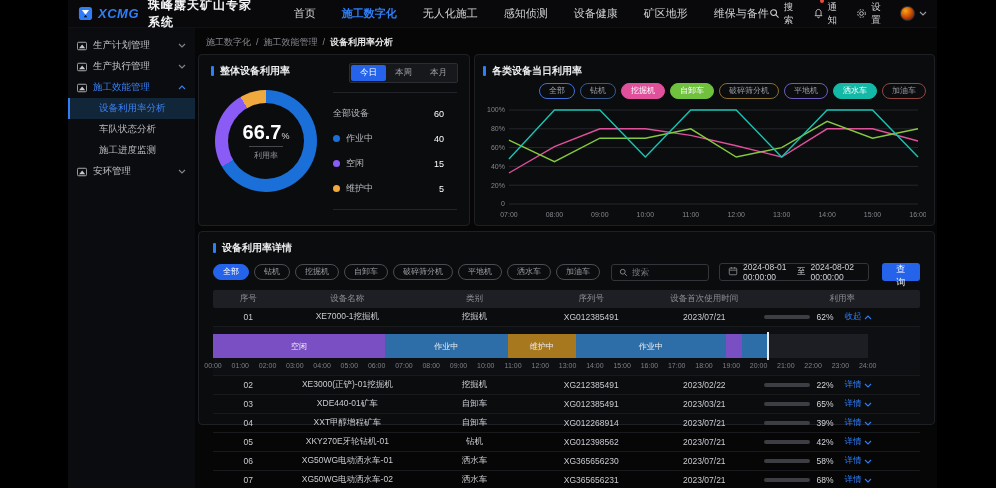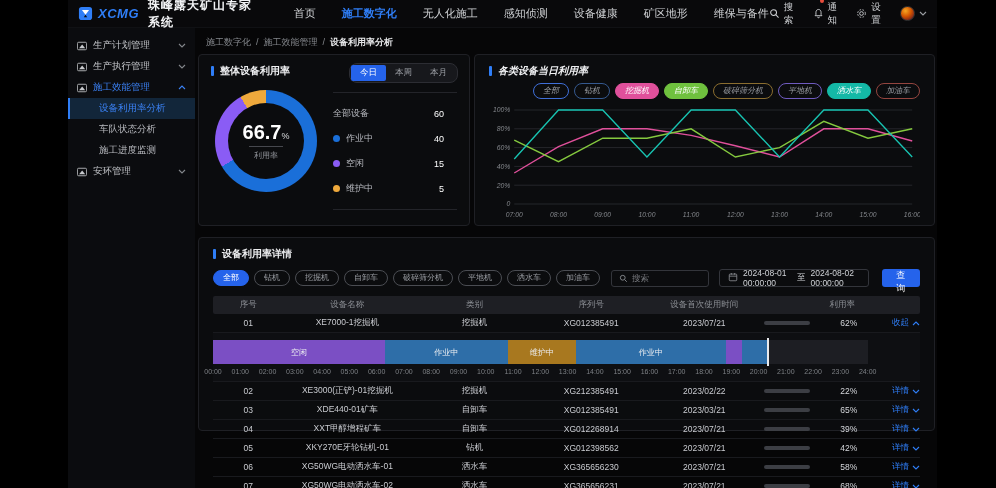--- a/index.html
+++ b/index.html
@@ -39,49 +39,49 @@
   .side-sub { height:21px; display:flex; align-items:center; padding-left:29px;
               font-size:9.5px; color:#b9bbc0; cursor:pointer; border-left:2px solid transparent; }
   .side-sub.active { background:#12263a; color:#3b82f6; border-left:2px solid #2f7ef7; }
   .side-icon svg { display:block; }
 
   .main { flex:1; min-width:0; padding:6px 2px 0 3px; }
   .breadcrumb { display:flex; align-items:center; gap:5px; font-size:9px; color:#85888d;
                 padding-left:8px; height:16px; margin-bottom:4px; }
   .crumb.current { color:#e6e7e9; font-weight:bold; }
 
-  .panels-row { display:flex; gap:4px; margin-bottom:11px;align-items:flex-end; }
+  .panels-row { display:flex; gap:4px; margin-bottom:5px;align-items:flex-end; }
   .panel { background:#0b0c0e; border:1px solid #1f2025; border-radius:4px; }
   .panel-title { display:flex; align-items:center; gap:6px; font-size:10px; font-weight:bold; color:#edeef0; }
   .accent { width:3px; height:10px; background:#2f7ef7; border-radius:1px; }
 
   
   .overall-panel { width:272px; height:172px; padding:9px 12px; position:relative; flex-shrink:0; }
   .tabs { position:absolute; top:8px; right:11px; display:flex; background:#17181c;
-          border:1px solid #2c2d33; border-radius:8px; padding:1px; }
+          border:1px solid #2c2d33; border-radius:2px; padding:1px; }
   .tab { font-size:8.5px; padding:2px 9px; color:#9ea1a7; border-radius:2px; cursor:pointer; }
   .tab.active { background:#2563eb; color:#fff; }
   .overall-content { display:flex; margin-top:12px; }
   .donut-wrap { width:102px; height:102px; position:relative; margin-left:4px; flex-shrink:0; }
   .donut { width:100%; height:100%; border-radius:50%; }
   .donut::after { content:""; position:absolute; inset:13px; border-radius:50%; background:#0b0c0e; }
   .donut-center { position:absolute; inset:0; display:flex; flex-direction:column; align-items:center;
                   justify-content:center; z-index:1; }
   .donut-value { color:#fff; font-size:20px; font-weight:bold; line-height:1; }
   .donut-unit  { font-size:9px; font-weight:normal; color:#d8dadd; }
   .donut-divider { width:34px; height:1px; background:#46484e; margin:4px 0 3px; }
   .donut-label { font-size:8px; color:#93969c; }
   .legend { flex:1; margin-left:16px; margin-top:2px; border-top:1px solid #232429;
             border-bottom:1px solid #232429; padding:8px 0; align-self:flex-start; }
   .legend-row { height:25px; display:flex; align-items:center; font-size:9px; color:#b8bac0; cursor:pointer; }
   .legend-dot { width:7px; height:7px; border-radius:50%; margin-right:6px; flex-shrink:0; }
   .legend-val { margin-left:auto; color:#fff; padding-right:13px; }
 
   
-  .category-panel { flex:1; height:172px; padding:9px 14px 4px; min-width:0;font-style:italic; }
+  .category-panel { flex:1; height:172px; padding:9px 8px 4px; min-width:0; }
   .chips-row { display:flex; justify-content:flex-end; gap:5px; margin-top:5px; }
   .chip { font-size:8px; padding:2.5px 9px; border-radius:9px; border:1px solid #4a4c52;
           color:#9b9ea4; white-space:nowrap; cursor:pointer; line-height:1.1; }
   .chart-svg { display:block; width:100%; height:118px; margin-top:3px; }
   .tick { font-size:7px; fill:#84878c; font-family:"Liberation Sans","DejaVu Sans",sans-serif; }
 
   
   .details-panel { height:194px; padding:9px 14px; }
   .filter-row { display:flex; align-items:center; gap:5px; margin-top:8px; }
   .chip.filter-active { background:#2563eb; border-color:#2563eb; color:#fff; }
@@ -95,21 +95,21 @@
               height:18px; padding:0 8px; font-size:8.5px; color:#cfd2d6; cursor:pointer; }
   .date-box svg { color:#8a8d92; }
   .query-btn { height:18px; padding:0 13px; background:#2563eb; color:#fff; border:none;
                border-radius:3px; font-size:9px; margin-left:8px; cursor:pointer; font-family:inherit; }
 
   .table { margin-top:9px; font-size:8.5px; }
   .t-head, .t-row { display:grid; grid-template-columns:10% 18% 18% 15% 17% 22%; align-items:center;
                     text-align:center; }
   .t-head { height:18px; background:#1e1f24; color:#8e9197; border-radius:2px; }
   .t-row { height:19px; color:#c9cbd0; border-bottom:1px solid #191a1e; }
-  .util-cell { display:flex; align-items:center; justify-content:space-between; gap:6px; }
+  .util-cell { display:flex; align-items:center; justify-content:flex-start; gap:6px; }
   .bar-track { width:46px; height:4px; background:#3c3e44; border-radius:2px; overflow:hidden; }
   .bar-fill { height:100%; background:linear-gradient(90deg,#1455a8,#2d7ff0); border-radius:2px; }
   .pct { width:22px; text-align:left; color:#d4d6da; }
   .row-link { color:#2f7ef7; display:flex; align-items:center; gap:3px; cursor:pointer; }
 
   .timeline-row { border-bottom:1px solid #191a1e; background:#0e0f12; padding:7px 0 2px; }
   .timeline-inner { width:92.6%; position:relative; }
   .tl-track { height:24px; background:#1d1e23; position:relative; }
   .tl-seg { position:absolute; top:0; bottom:0; display:flex; align-items:center; justify-content:center;
             font-size:8px; color:#eceef1; overflow:hidden; white-space:nowrap; }

